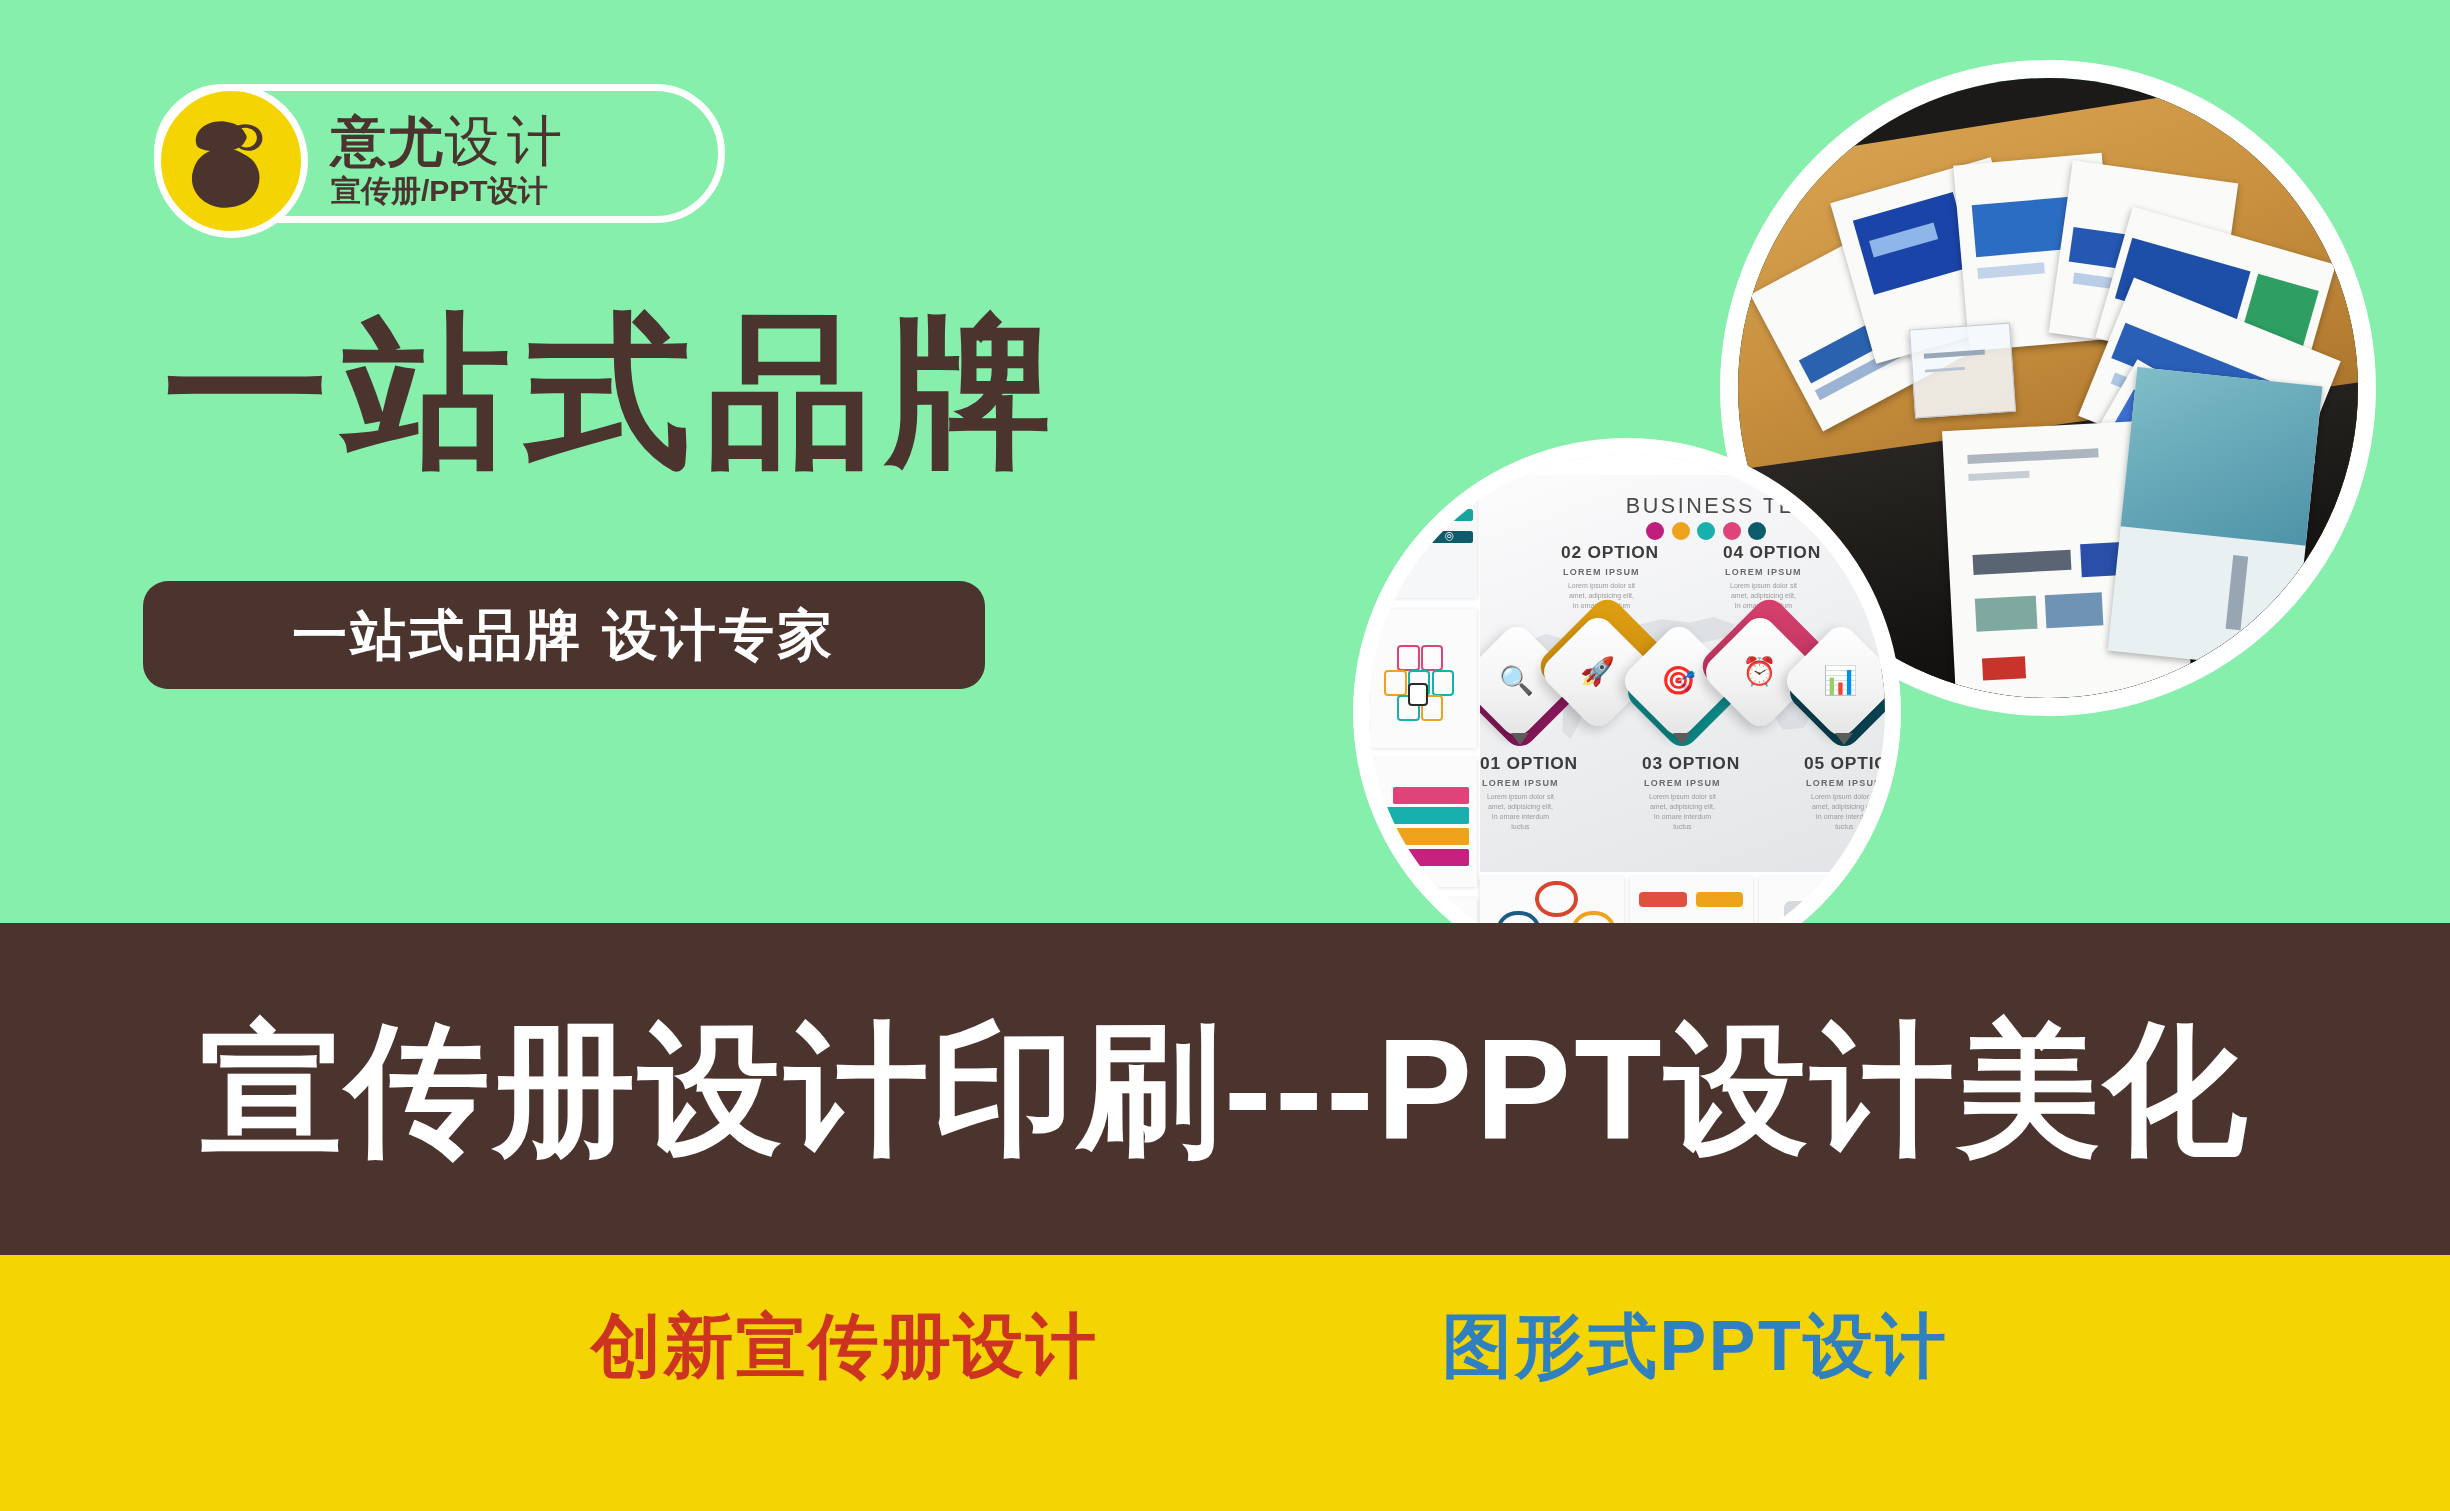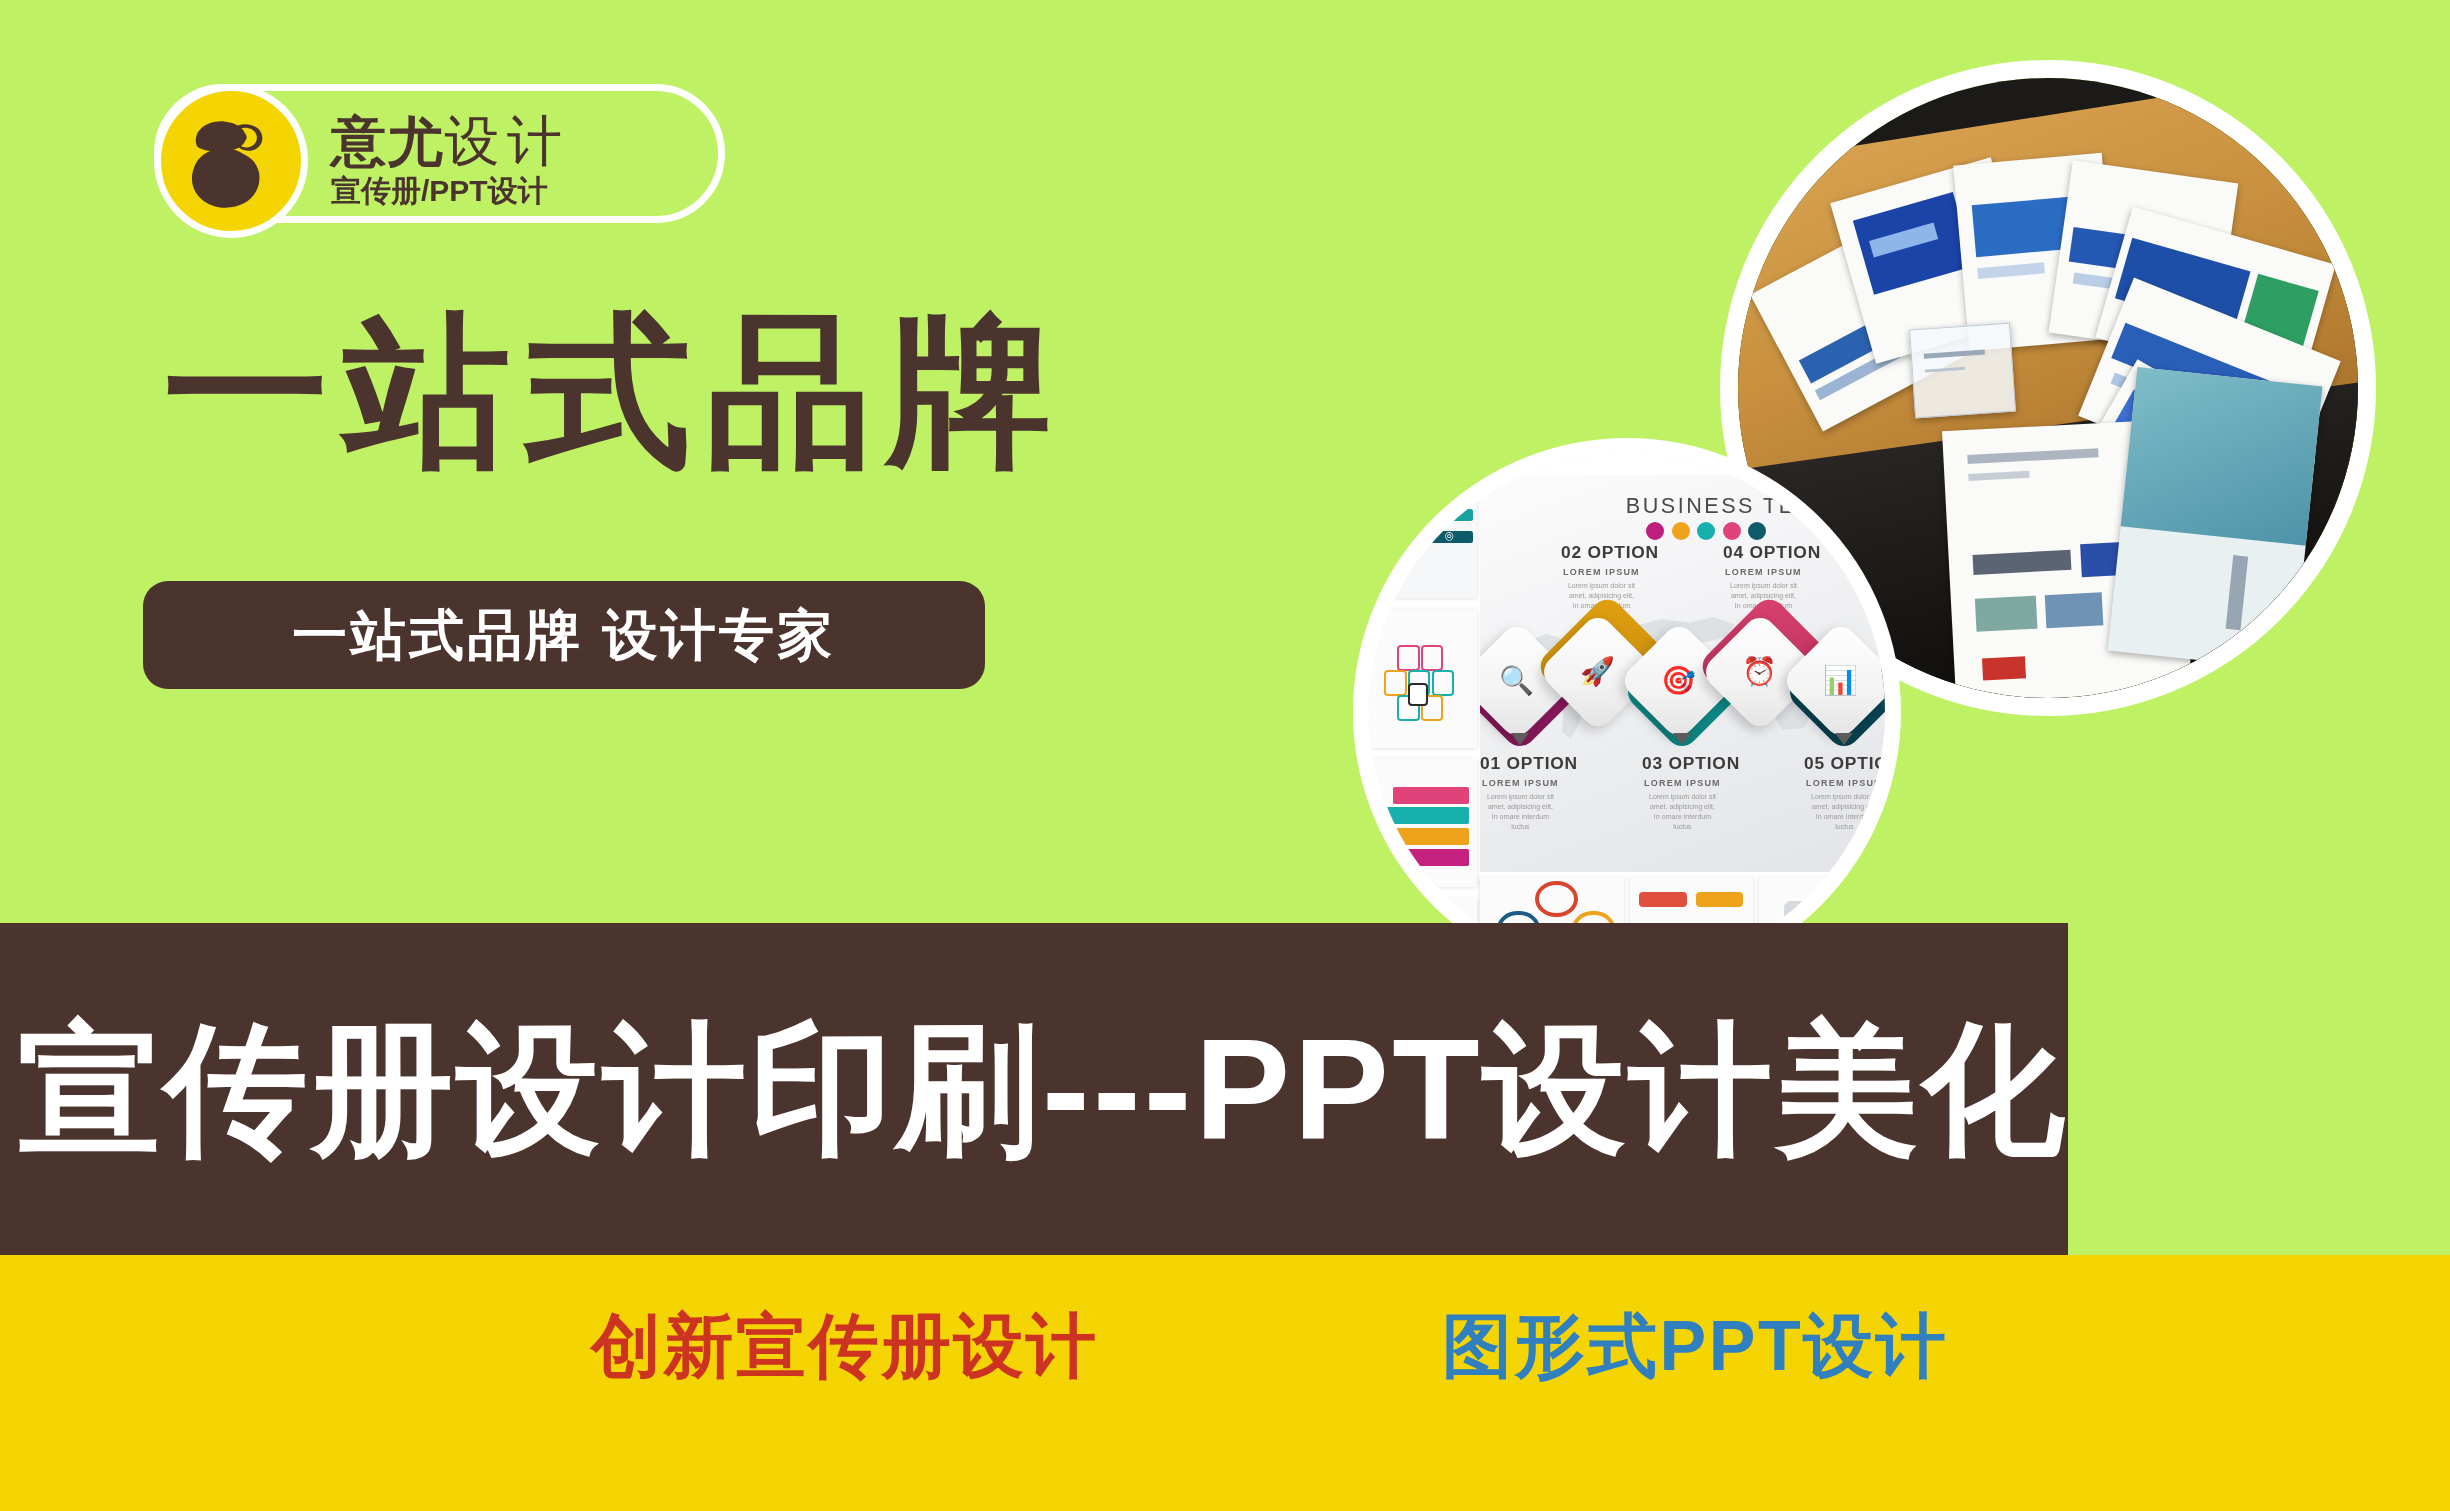--- a/index.html
+++ b/index.html
@@ -3,21 +3,21 @@
 <meta charset="utf-8">
 <style>
   html,body{margin:0;padding:0;}
   body{
     width:2450px;height:1511px;
     font-family:"Liberation Sans","DejaVu Sans",sans-serif;
     background:#F5D404;
     overflow:hidden;
     position:relative;
   }
-  .stage{position:absolute;inset:0;background:#bef264;overflow:hidden;padding-left:22px;}
+  .stage{position:absolute;inset:0;background:#86efac;overflow:hidden;padding-left:22px;}
 
   
   .logo-box{
     position:absolute;left:154px;top:84px;
     width:571px;height:139px;
     border:7.5px solid #FFFFFF;
     border-radius:70px;
     box-sizing:border-box;
     display:flex;align-items:center;
   }
@@ -124,23 +124,23 @@
         border-radius:16.6px;transform:rotate(45deg);
         background:linear-gradient(135deg,#FFFFFF 0%,#F3F3F3 60%,#E2E2E2 100%);
         box-shadow:0 5.8px 11.6px rgba(0,0,0,.2);}
   .ig-dia .gly{position:absolute;left:-3.3px;top:-11.6px;width:86px;height:86px;
         display:flex;align-items:center;justify-content:center;font-size:28px;}
   .ig-side{position:absolute;background:#F6F7F8;box-shadow:0 0.8px 4.1px rgba(0,0,0,.15);overflow:hidden;}
   .ig-bar{position:absolute;height:9%;border-radius:2.5px;}
 
   
   .dark-band{
-    position:absolute;left:0;top:923px;width:2068px;height:332px;
+    position:absolute;left:0;top:923px;width:2450px;height:332px;
     background:#4B332E;z-index:6;
-    display:flex;align-items:center;justify-content:flex-end;
+    display:flex;align-items:center;justify-content:center;
   }
   .band-text{
     font-size:143px;line-height:153px;font-weight:700;
     color:#FFFFFF;letter-spacing:3.3px;white-space:nowrap;
     font-family:"Liberation Sans","DejaVu Sans",sans-serif;
   }
 
   
   .bottom-strip{
     position:absolute;left:0;top:1255px;width:2450px;height:256px;

